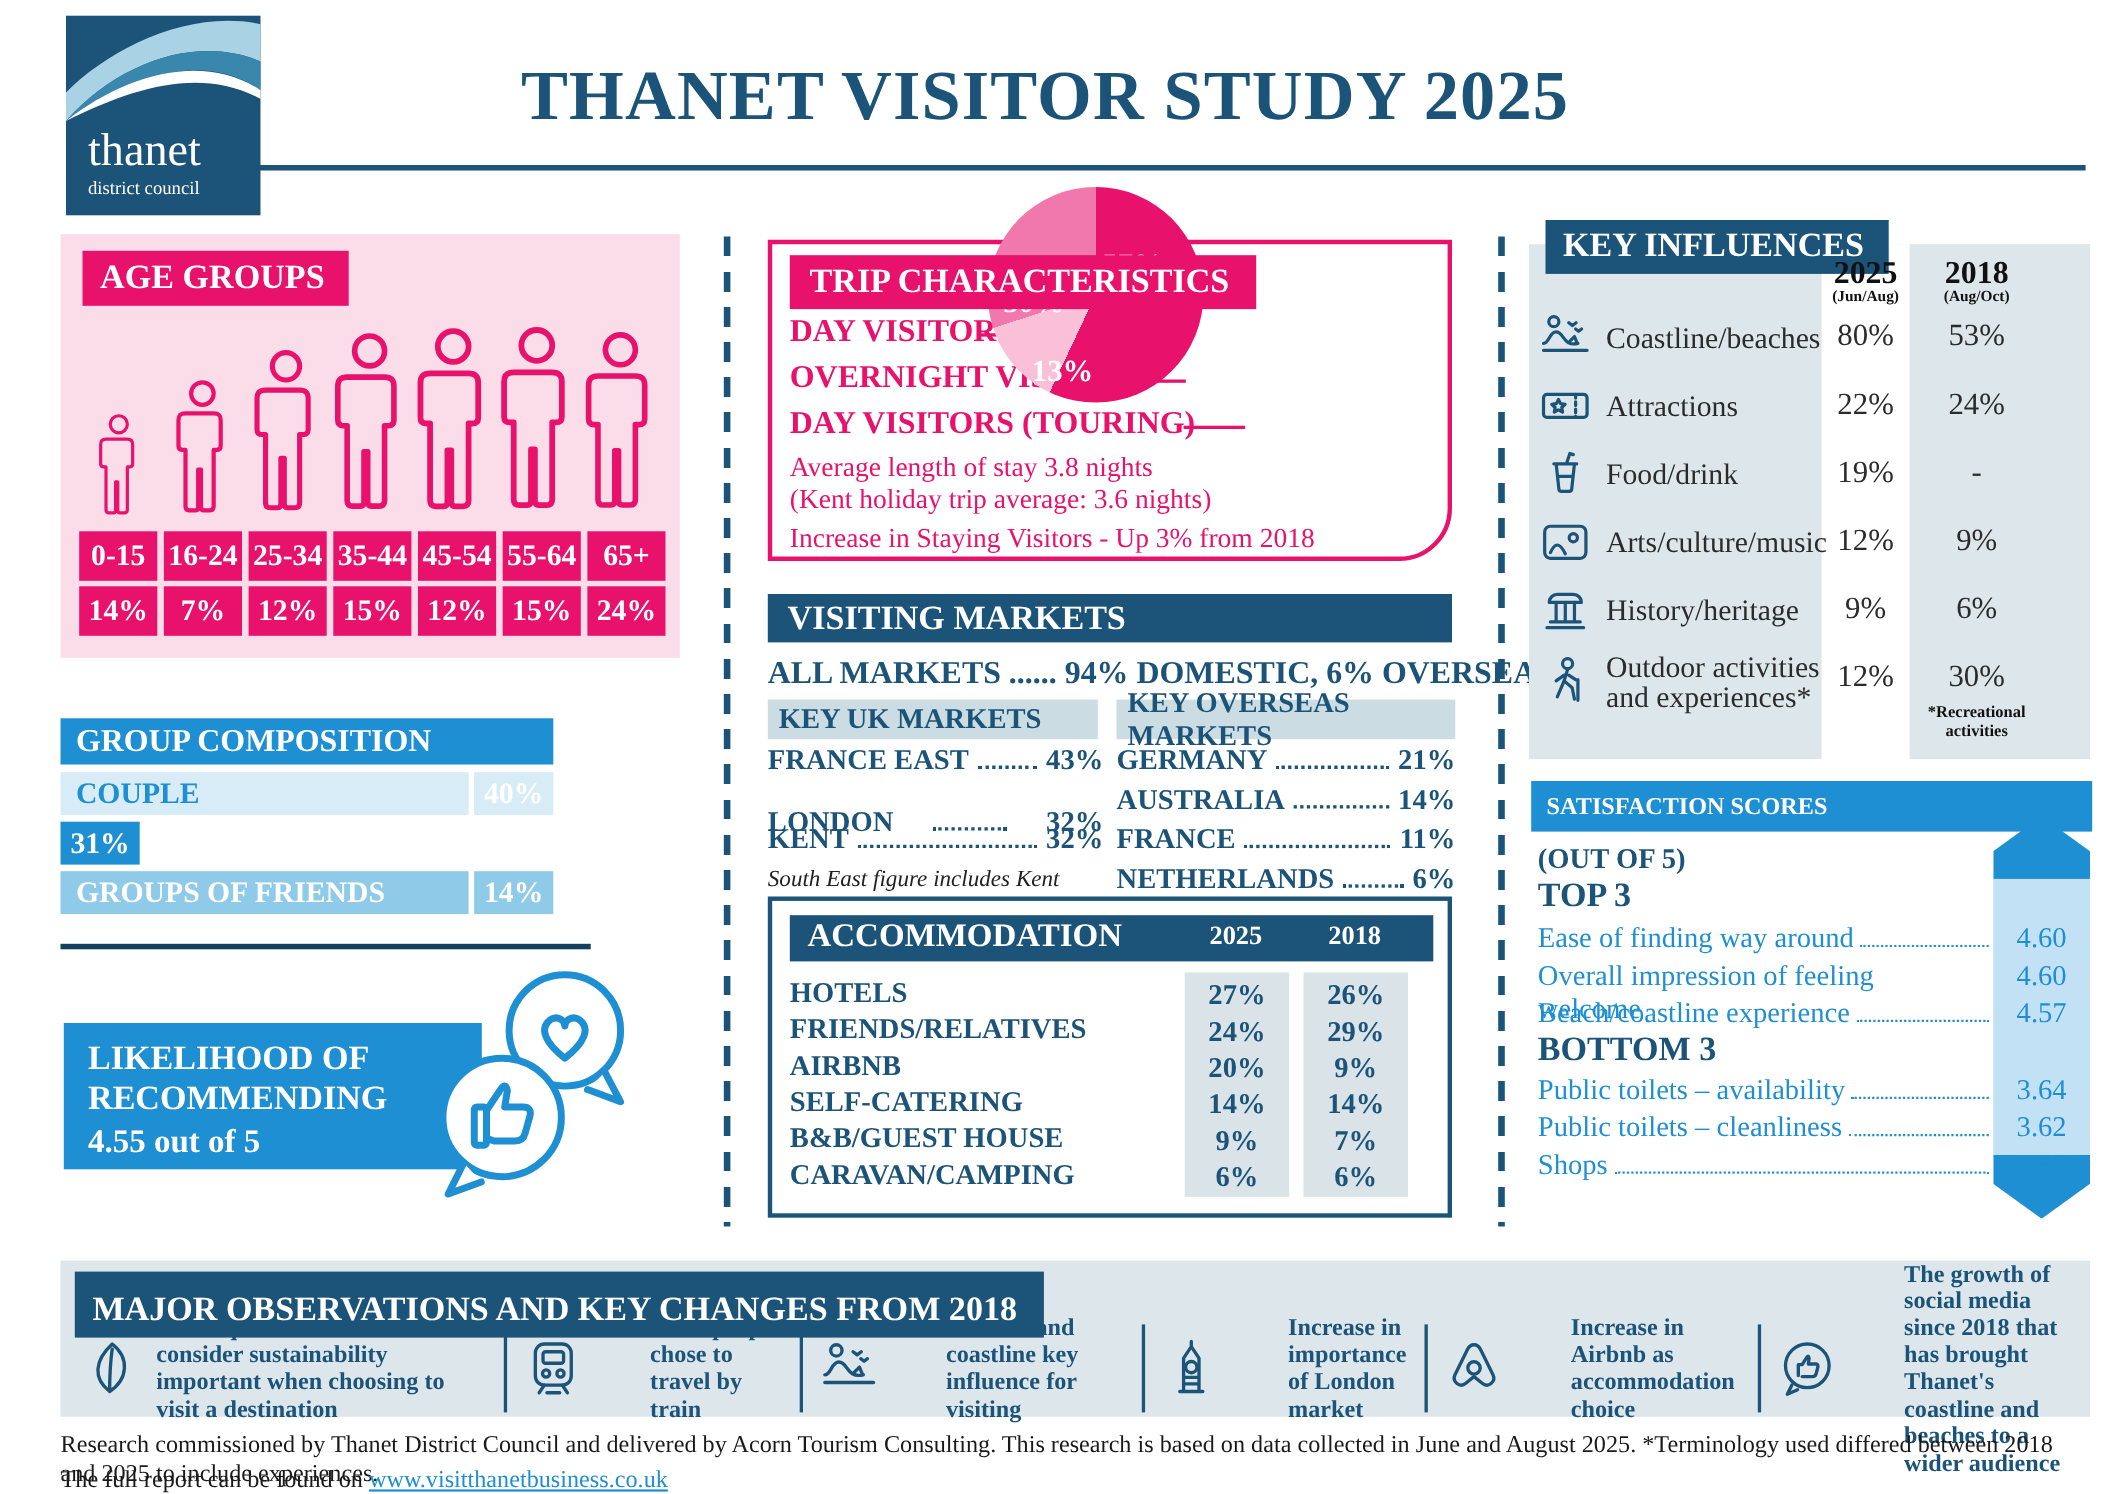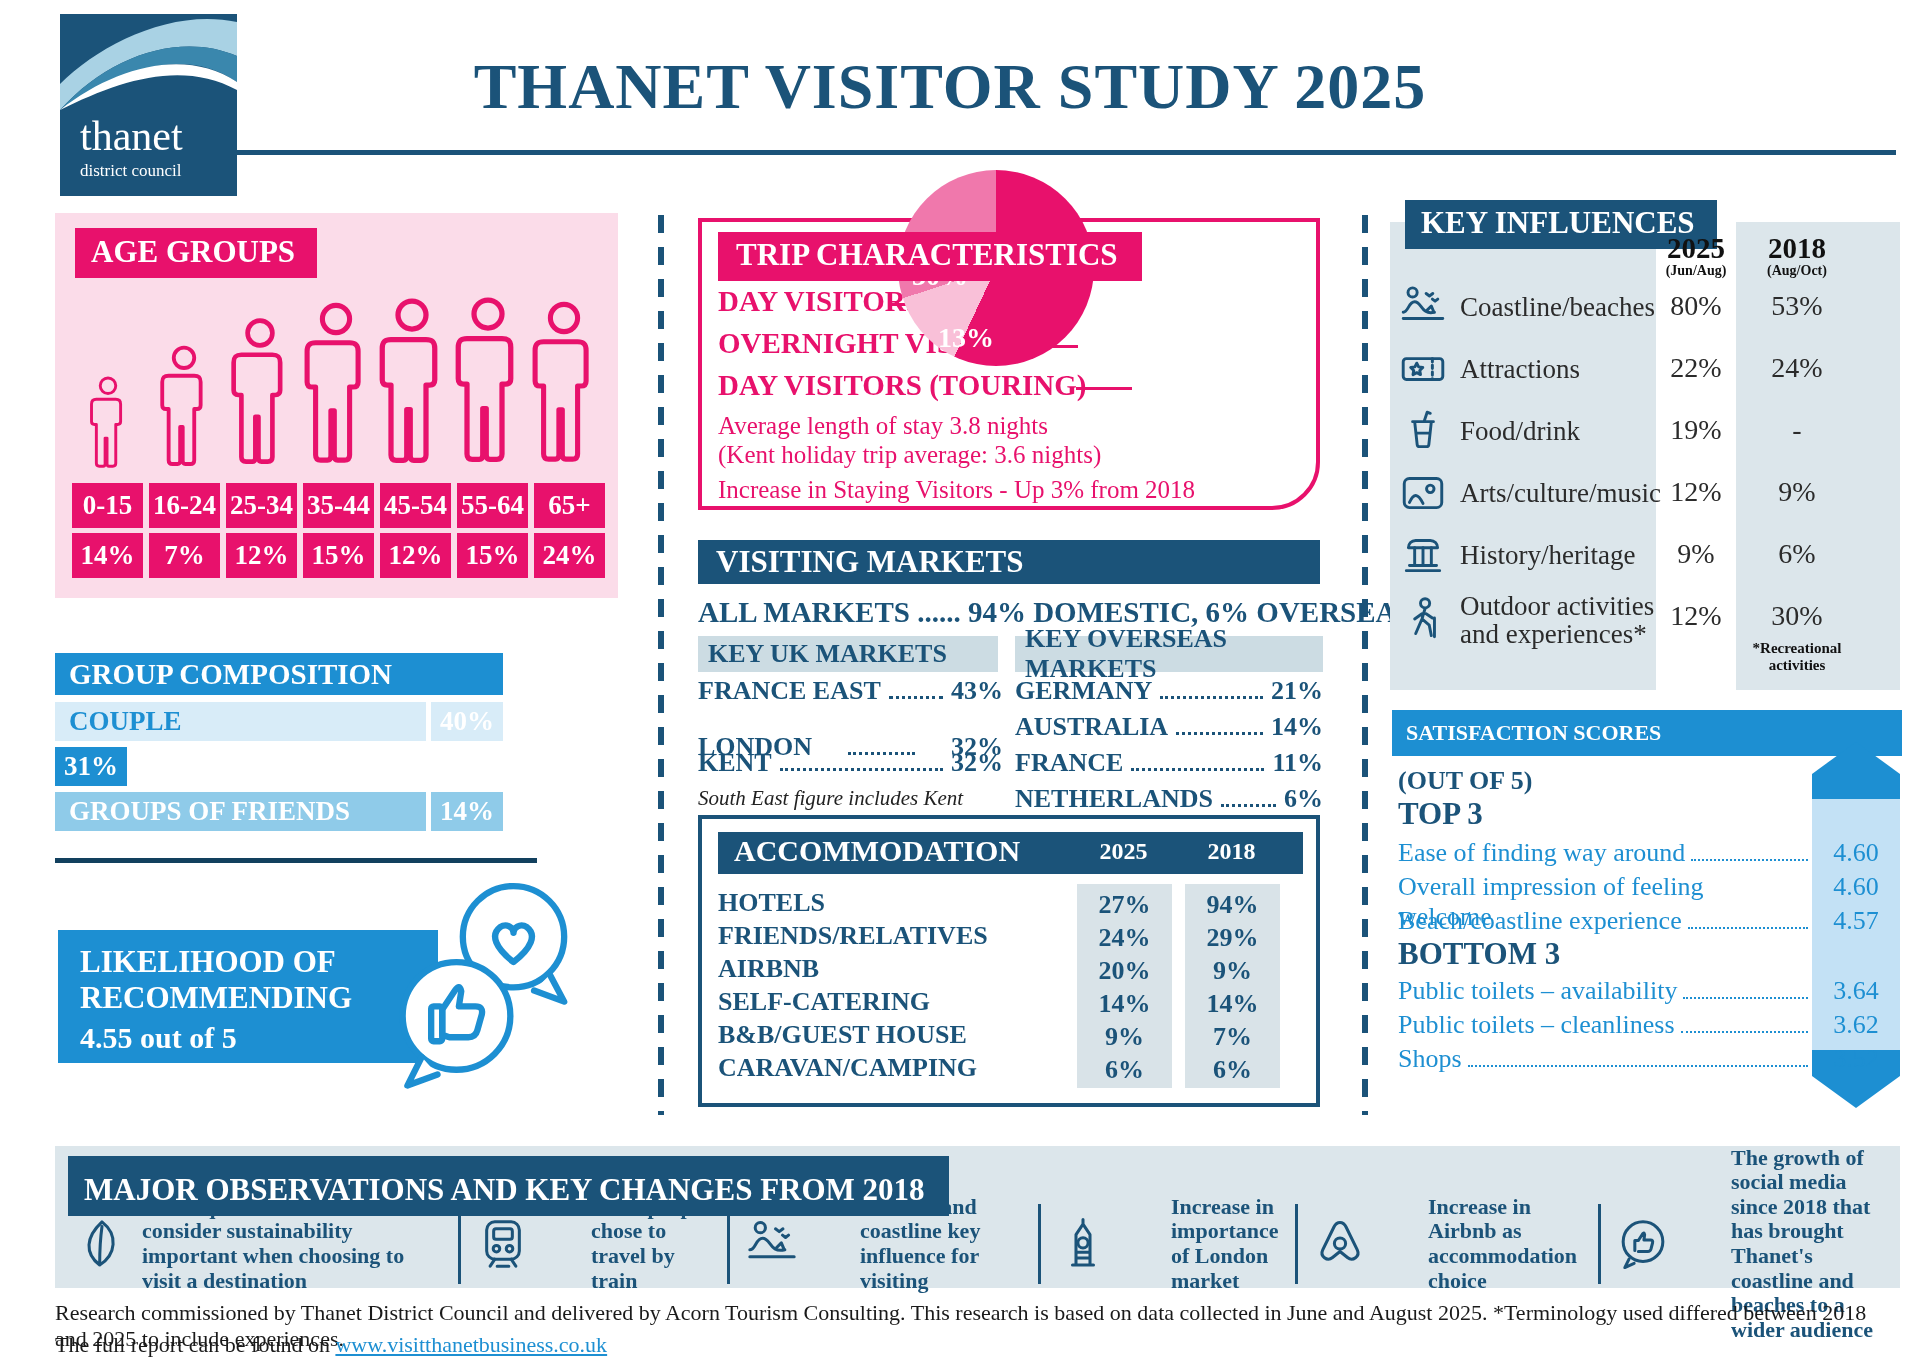--- a/index.html
+++ b/index.html
@@ -305,21 +305,21 @@
   </div>
   <div class="abs acc-col" style="left:1077px;">
     <div>27%</div>
     <div>24%</div>
     <div>20%</div>
     <div>14%</div>
     <div>9%</div>
     <div>6%</div>
   </div>
   <div class="abs acc-col" style="left:1185px;">
-    <div>94%</div>
+    <div>26%</div>
     <div>29%</div>
     <div>9%</div>
     <div>14%</div>
     <div>7%</div>
     <div>6%</div>
   </div>
 
   <div class="abs" id="ki-panel"></div>
   <div class="abs" id="ki-strip"></div>
   <div class="abs hdr" id="ki-title">KEY INFLUENCES</div>

